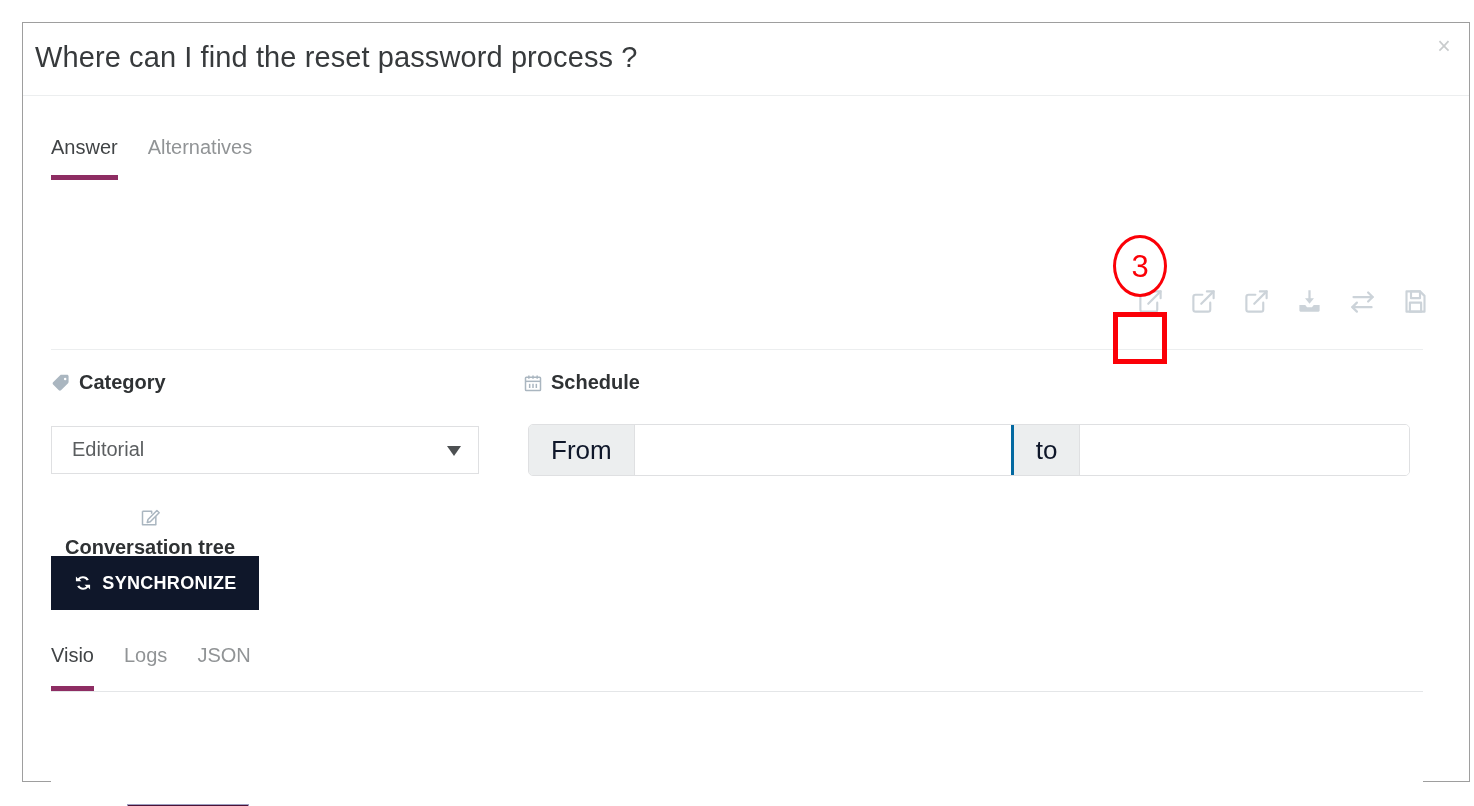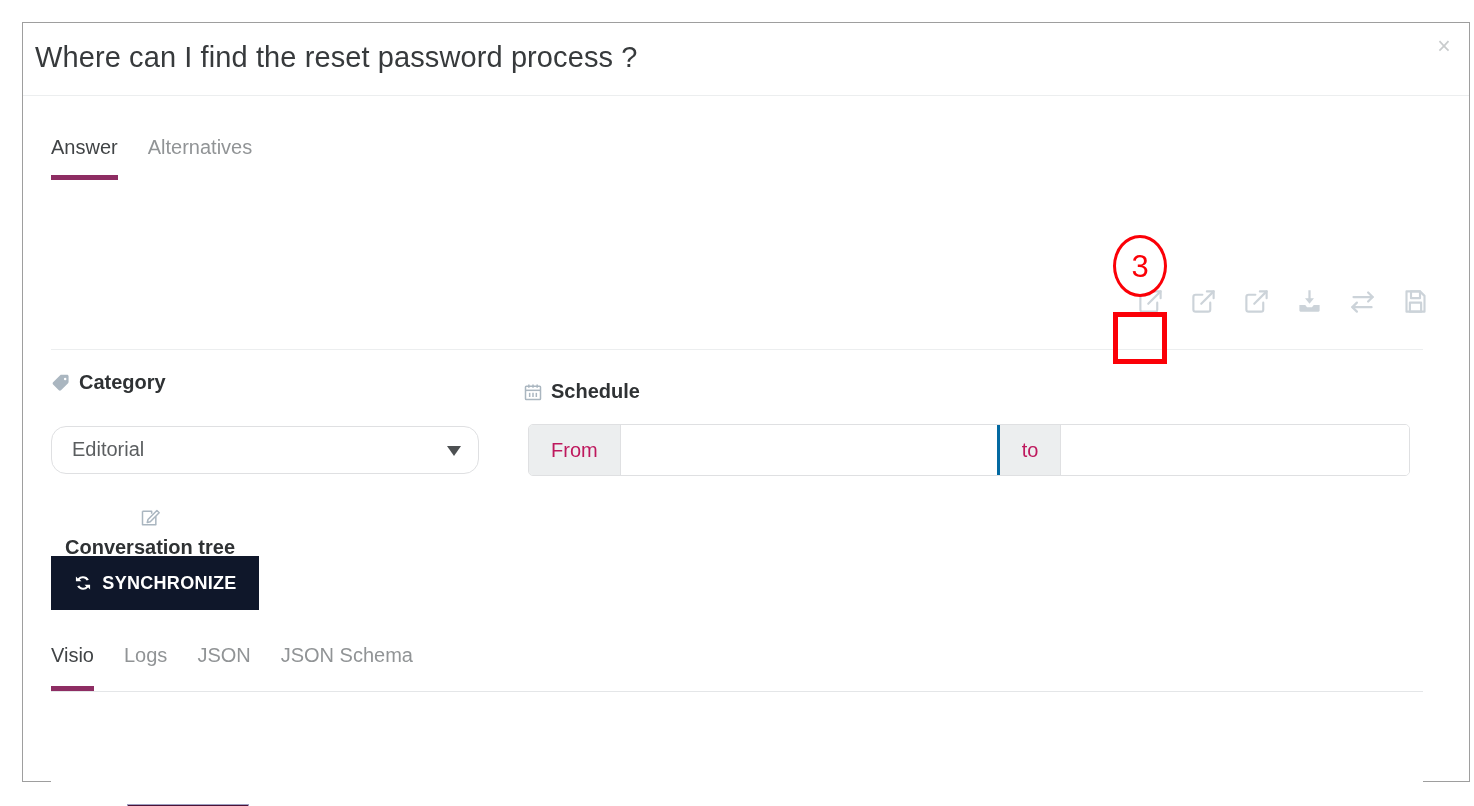--- a/index.html
+++ b/index.html
@@ -176,32 +176,32 @@
   .label-icon {
     width: 20px;
     height: 20px;
     color: #aab6c0;
     display: block;
   }
 
   .label-icon svg { display: block; width: 20px; height: 20px; }
 
   #category-label { left: 28px; top: 275px; }
-  #schedule-label { left: 500px; top: 284px; justify-content: center; }
+  #schedule-label { left: 500px; top: 275px; justify-content: center; }
   #convtree-label { left: 42px; top: 412px; flex-direction: column; }
 
   
   .select-wrap {
     position: absolute;
     left: 28px;
     top: 330px;
     width: 428px;
     height: 48px;
     border: 1px solid #dfe0e2;
-    border-radius: 15px;
+    border-radius: 0;
     background: #ffffff;
     box-sizing: border-box;
     cursor: pointer;
   }
 
   .select-value {
     position: absolute;
     left: 20px;
     top: 11px;
     font-size: 20px;
@@ -233,22 +233,22 @@
     box-sizing: border-box;
     overflow: hidden;
     background: #ffffff;
   }
 
   .sched-addon {
     display: flex;
     align-items: center;
     justify-content: center;
     background: #eceeef;
-    color: #be185d;
-    font-size: 20px;
+    color: #0f172a;
+    font-size: 26px;
     padding: 0 22px;
     border-right: 1px solid #dfe0e2;
     box-sizing: border-box;
     white-space: nowrap;
   }
 
   .sched-addon.mid { border-left: 3px solid #0369a1; }
 
   .sched-input {
     border: none;
@@ -491,21 +491,20 @@
             </svg>
           </span>
           <span>SYNCHRONIZE</span>
         </button>
       </div>
 
       <div class="bottom-tabs">
         <div class="bottom-tab active">Visio</div>
         <div class="bottom-tab">Logs</div>
         <div class="bottom-tab">JSON</div>
-        <div class="bottom-tab">JSON Schema</div>
       </div>
 
       <div class="visio-canvas">
         <div class="flow-node">
           <div class="node-header">where-can-i-find-the-reset-password-process</div>
 
         </div>
       </div>
 
     </div>

